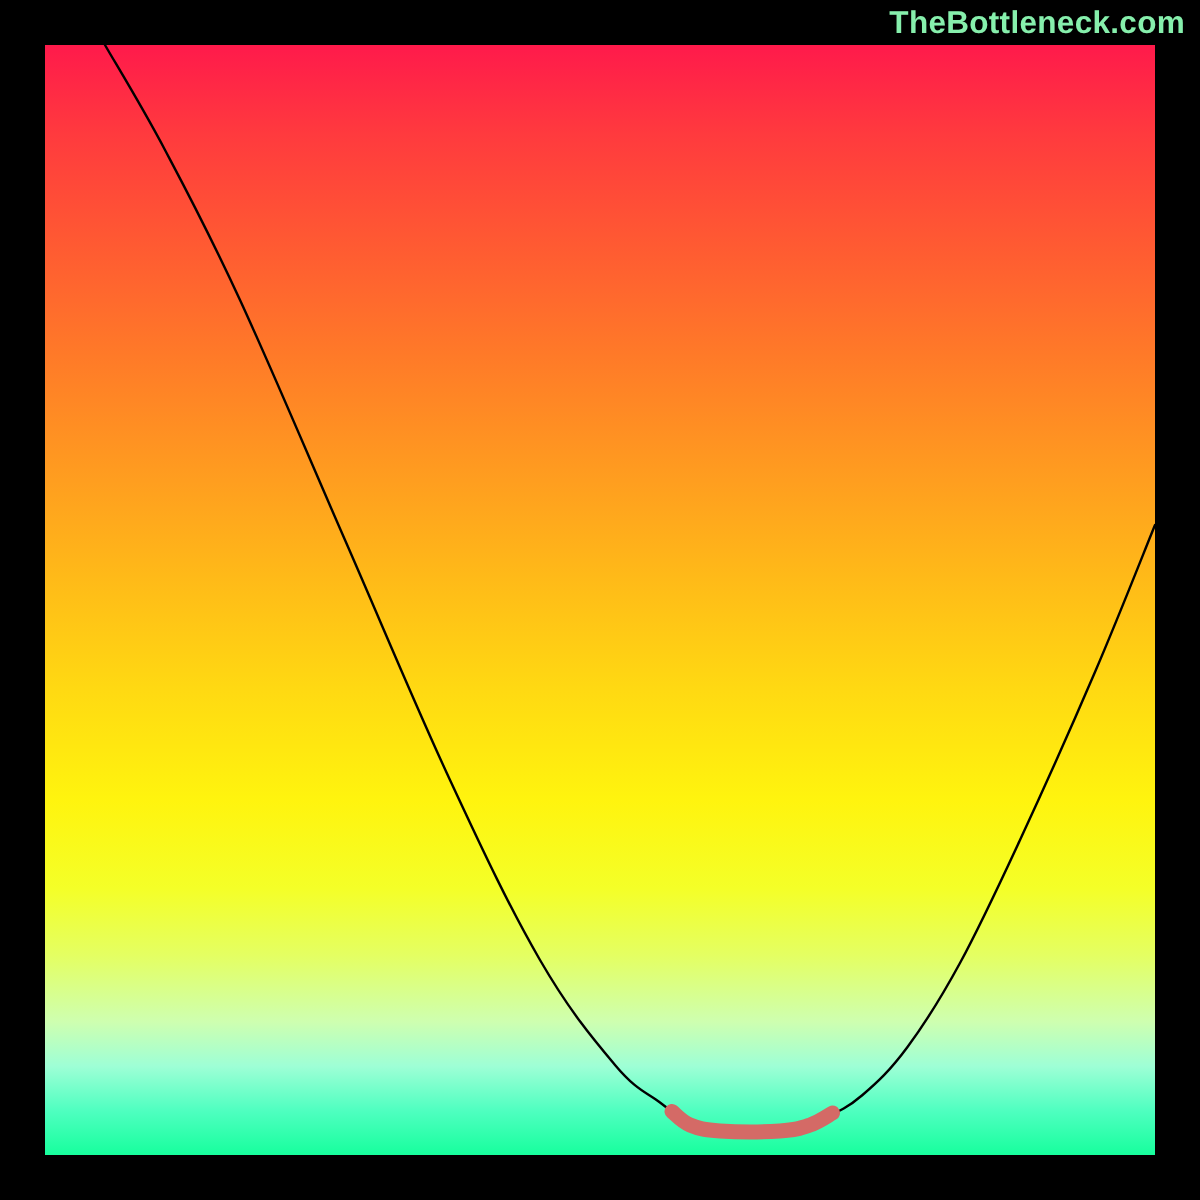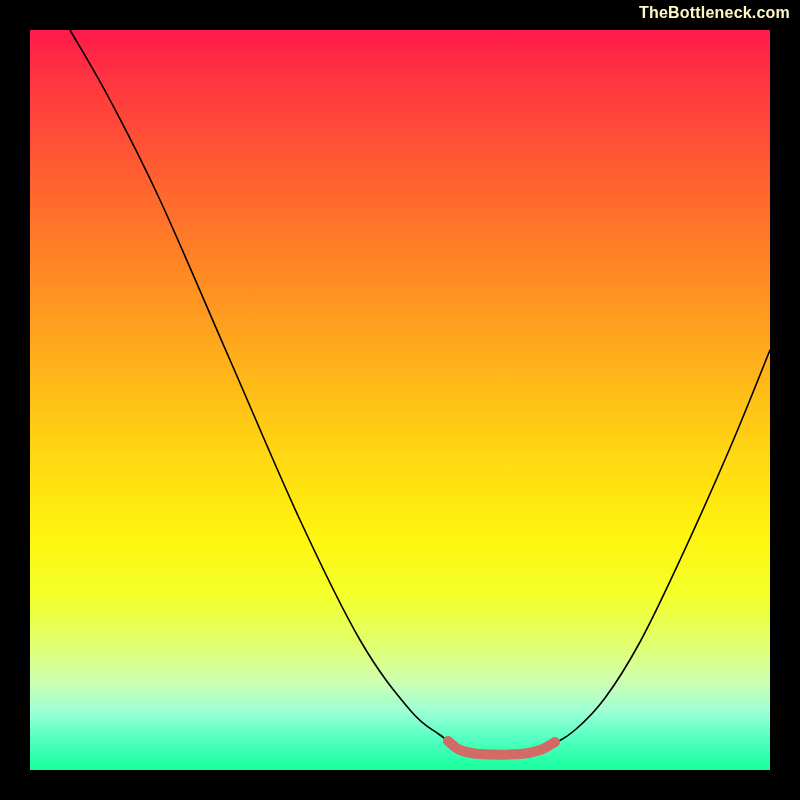--- a/index.html
+++ b/index.html
@@ -8,23 +8,23 @@
     position: relative;
     width: 800px;
     height: 800px;
     background: #000;
   }
   .watermark {
     position: absolute;
     top: 4px;
     right: 10px;
     font-family: Arial, Helvetica, sans-serif;
-    font-size: 16px;
+    font-size: 21px;
     font-weight: 600;
-    color: #fef9c3;
+    color: #86efac;
     letter-spacing: 0.2px;
     z-index: 10;
   }
   .plot {
     position: absolute;
     left: 30px;
     top: 30px;
     width: 740px;
     height: 740px;
     

